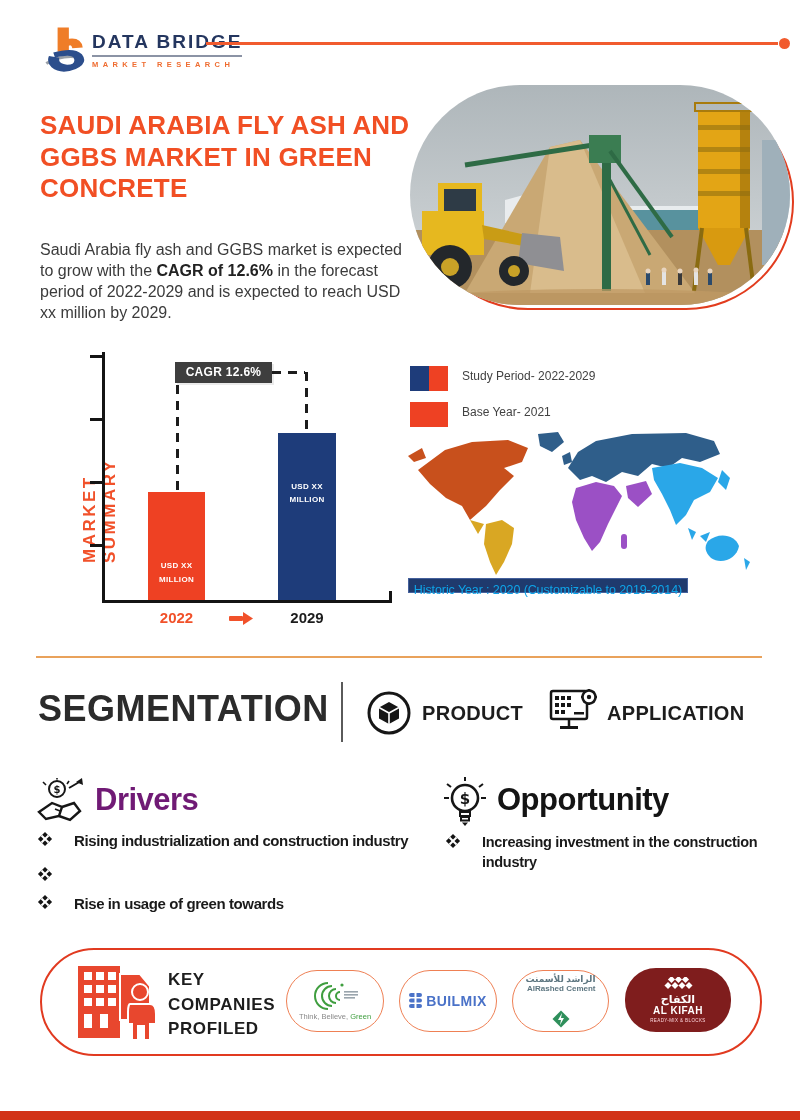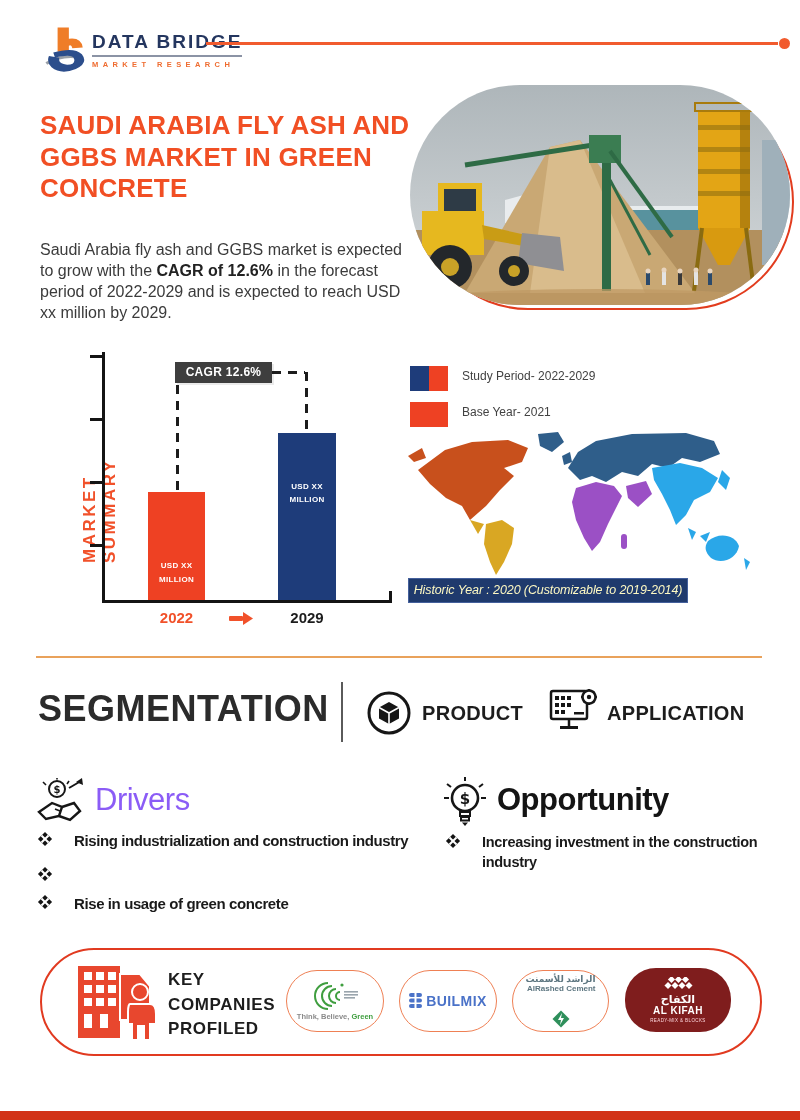--- a/index.html
+++ b/index.html
@@ -55,38 +55,38 @@
   .x-arrow { position:absolute; left:228px; top:611px; }
 
   
   .lg-sq { position:absolute; height:25px; }
   .lg-navy { left:410px; top:366px; width:19px; background:#1e3c7a; }
   .lg-orange1 { left:429px; top:366px; width:19px; background:#ee4123; }
   .lg-orange2 { left:410px; top:402px; width:38px; background:#ee4123; }
   .lg-label { position:absolute; left:462px; font-size:12px; color:#424242; }
   .lg-l1 { top:369px; } .lg-l2 { top:405px; }
   .world-map { position:absolute; left:400px; top:428px; }
-  .map-banner { position:absolute; left:408px; top:578px; width:280px; height:25px; background:#1f3a6d;
-                border:1px solid #44609c; color:#fef9c3; font-size:12.5px; text-align:center; line-height:23px; letter-spacing:-.1px;font-style:italic; }
+  .map-banner { position:absolute; left:408px; top:578px; width:280px; height:15px; background:#1f3a6d;
+                border:1px solid #44609c; color:#0ea5e9; font-size:12.5px; text-align:center; line-height:23px; letter-spacing:-.1px; }
 
   
   .divider { position:absolute; left:36px; top:656px; width:726px; height:2px; background:#e9a25b; }
 
   
   .seg-title { position:absolute; left:38px; top:688px; font-size:36px; font-weight:800; color:#2b2b2b; letter-spacing:.5px; }
   .seg-vline { position:absolute; left:341px; top:682px; width:2px; height:60px; background:#5a5a5a; }
   .seg-icon-product { position:absolute; left:366px; top:690px; }
   .seg-label { position:absolute; font-size:20px; font-weight:800; color:#1d1d1d; letter-spacing:.3px; }
   .seg-lp { left:422px; top:702px; }
   .seg-icon-app { position:absolute; left:548px; top:686px; }
   .seg-la { left:607px; top:702px; }
 
   
   .drv-icon { position:absolute; left:33px; top:778px; }
-  .drv-title { position:absolute; left:95px; top:782px; font-size:31px; font-weight:400; color:#8b5cf6; letter-spacing:-.5px; }
+  .drv-title { position:absolute; left:95px; top:782px; font-size:31px; font-weight:700; color:#701a75; letter-spacing:-.5px; }
   .opp-icon { position:absolute; left:441px; top:776px; }
   .opp-title { position:absolute; left:497px; top:782px; font-size:31px; font-weight:700; color:#141414; letter-spacing:-.5px; }
   .bullets { position:absolute; list-style:none; }
   .drv-bullets { left:38px; top:830px; width:420px; }
   .opp-bullets { left:446px; top:832px; width:345px; }
   .bullets li { display:flex; align-items:flex-start; margin-bottom:14px; }
   .b-diamond { flex:0 0 auto; width:10px; height:10px; background:#141414; transform:rotate(45deg);
                margin:4px 24px 0 2px; position:relative; }
   .b-diamond::before { content:""; position:absolute; left:0; top:4px; width:10px; height:1.6px; background:#fff; }
   .b-diamond::after  { content:""; position:absolute; left:4px; top:0; width:1.6px; height:10px; background:#fff; }
@@ -99,21 +99,21 @@
   .kc-icon { position:absolute; left:74px; top:962px; }
   .kc-title { position:absolute; left:168px; top:968px; font-size:17px; font-weight:600; color:#1d1d1d;
               letter-spacing:.6px; line-height:1.45; }
   .pill { position:absolute; top:970px; height:62px; background:#fff; border:1.5px solid #ef8054;
           border-radius:31px; display:flex; flex-direction:column; align-items:center; justify-content:center; }
   .pill-readymix { left:286px; width:98px; }
   .pill-builmix { left:399px; width:98px; flex-direction:row; gap:4px;text-align:right; }
   .pill-alrashed { left:512px; width:97px; gap:16px;align-items:center; }
   .pill-alkifah { left:625px; top:968px; width:106px; height:64px; background:#7f1d1d; border:none;
                   display:flex; flex-direction:column; align-items:center; justify-content:center; }
-  .rm-caption { font-size:7.5px; margin-top:1px; color:#8a8a8a; font-weight:700; }
+  .rm-caption { font-size:7.5px; margin-top:1px; color:#8a8a8a; font-weight:400; }
   .rm-caption .g { color:#3f9e3f; }
   .builmix-name { font-size:14px; font-weight:800; color:#4a72c8; letter-spacing:.4px; }
   .ar-text { text-align:right; }
   .ar-arabic { font-size:9px; color:#5d7680; font-weight:700; }
   .ar-english { font-size:8px; color:#5d7680; font-weight:700; }
   .kf-arabic { font-size:11px; color:#fff; font-weight:700; line-height:1.1; }
   .kf-english { font-size:10px; color:#fff; font-weight:800; letter-spacing:.5px; line-height:1.2; }
   .kf-tag { font-size:4.5px; color:#ffd7de; letter-spacing:.4px; margin-top:1px; }
 
   .bottom-bar { position:absolute; left:0; top:1111px; width:800px; height:9px; background:#d23318; }
@@ -325,21 +325,21 @@
   <ul class="bullets drv-bullets">
     <li>
         <span class="b-diamond"></span>
         <span class="b-text">Rising industrialization and construction industry</span>
       </li>
     <li>
         <span class="b-diamond"></span>
       </li>
     <li>
         <span class="b-diamond"></span>
-        <span class="b-text">Rise in usage of green concrete</span>
+        <span class="b-text">Rise in usage of green towards</span>
       </li>
   </ul>
 
   <div class="opp-icon">
     <svg width="48" height="52" viewBox="0 0 48 52">
       <g stroke="#161616" stroke-width="2">
         <line x1="6" y1="8" x2="10" y2="11"></line>
           <line x1="24" y1="1" x2="24" y2="5"></line>
         <line x1="42" y1="8" x2="38" y2="11"></line>
           <line x1="3" y1="22" x2="8" y2="22"></line>

